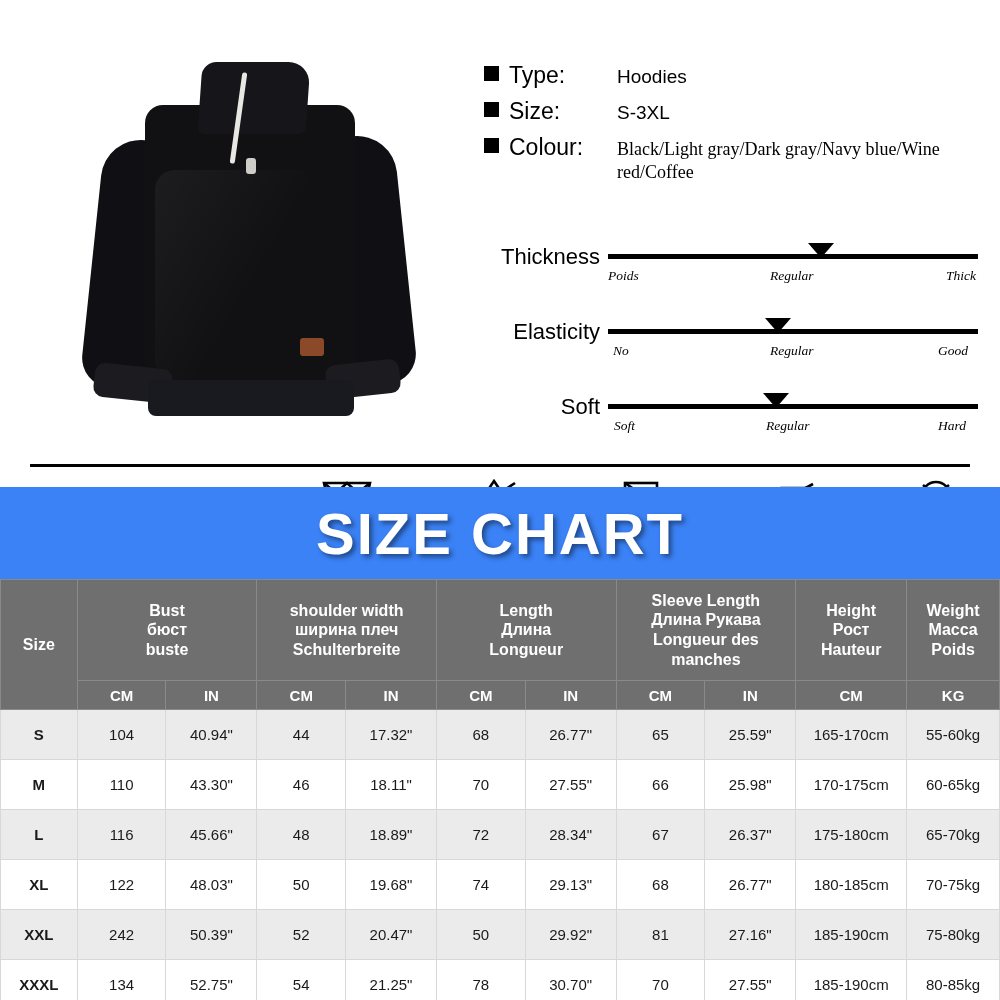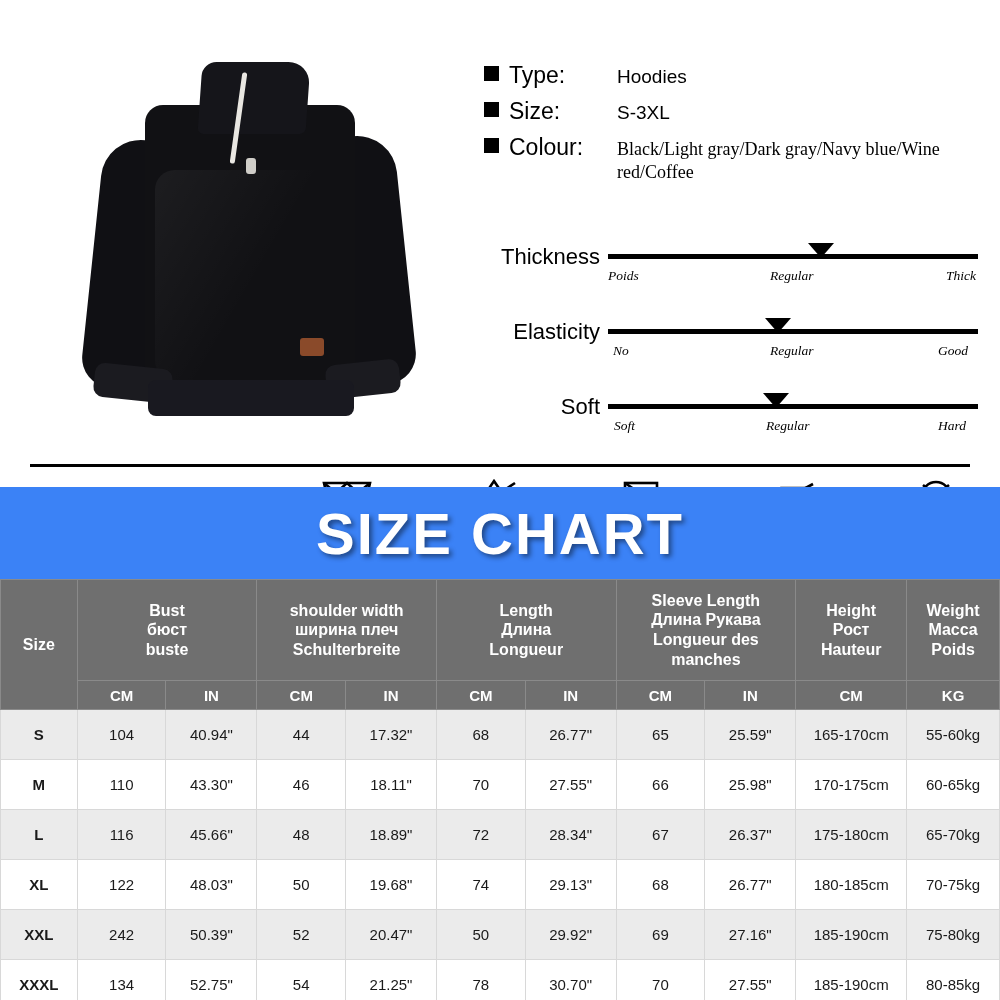--- a/index.html
+++ b/index.html
@@ -544,21 +544,21 @@
         <td>70-75kg</td>
       </tr>
       <tr class="odd">
         <td class="size-cell">XXL</td>
         <td>242</td>
         <td>50.39"</td>
         <td>52</td>
         <td>20.47"</td>
         <td>50</td>
         <td>29.92"</td>
-        <td>69</td>
+        <td>81</td>
         <td>27.16"</td>
         <td>185-190cm</td>
         <td>75-80kg</td>
       </tr>
       <tr class="even">
         <td class="size-cell">XXXL</td>
         <td>134</td>
         <td>52.75"</td>
         <td>54</td>
         <td>21.25"</td>

